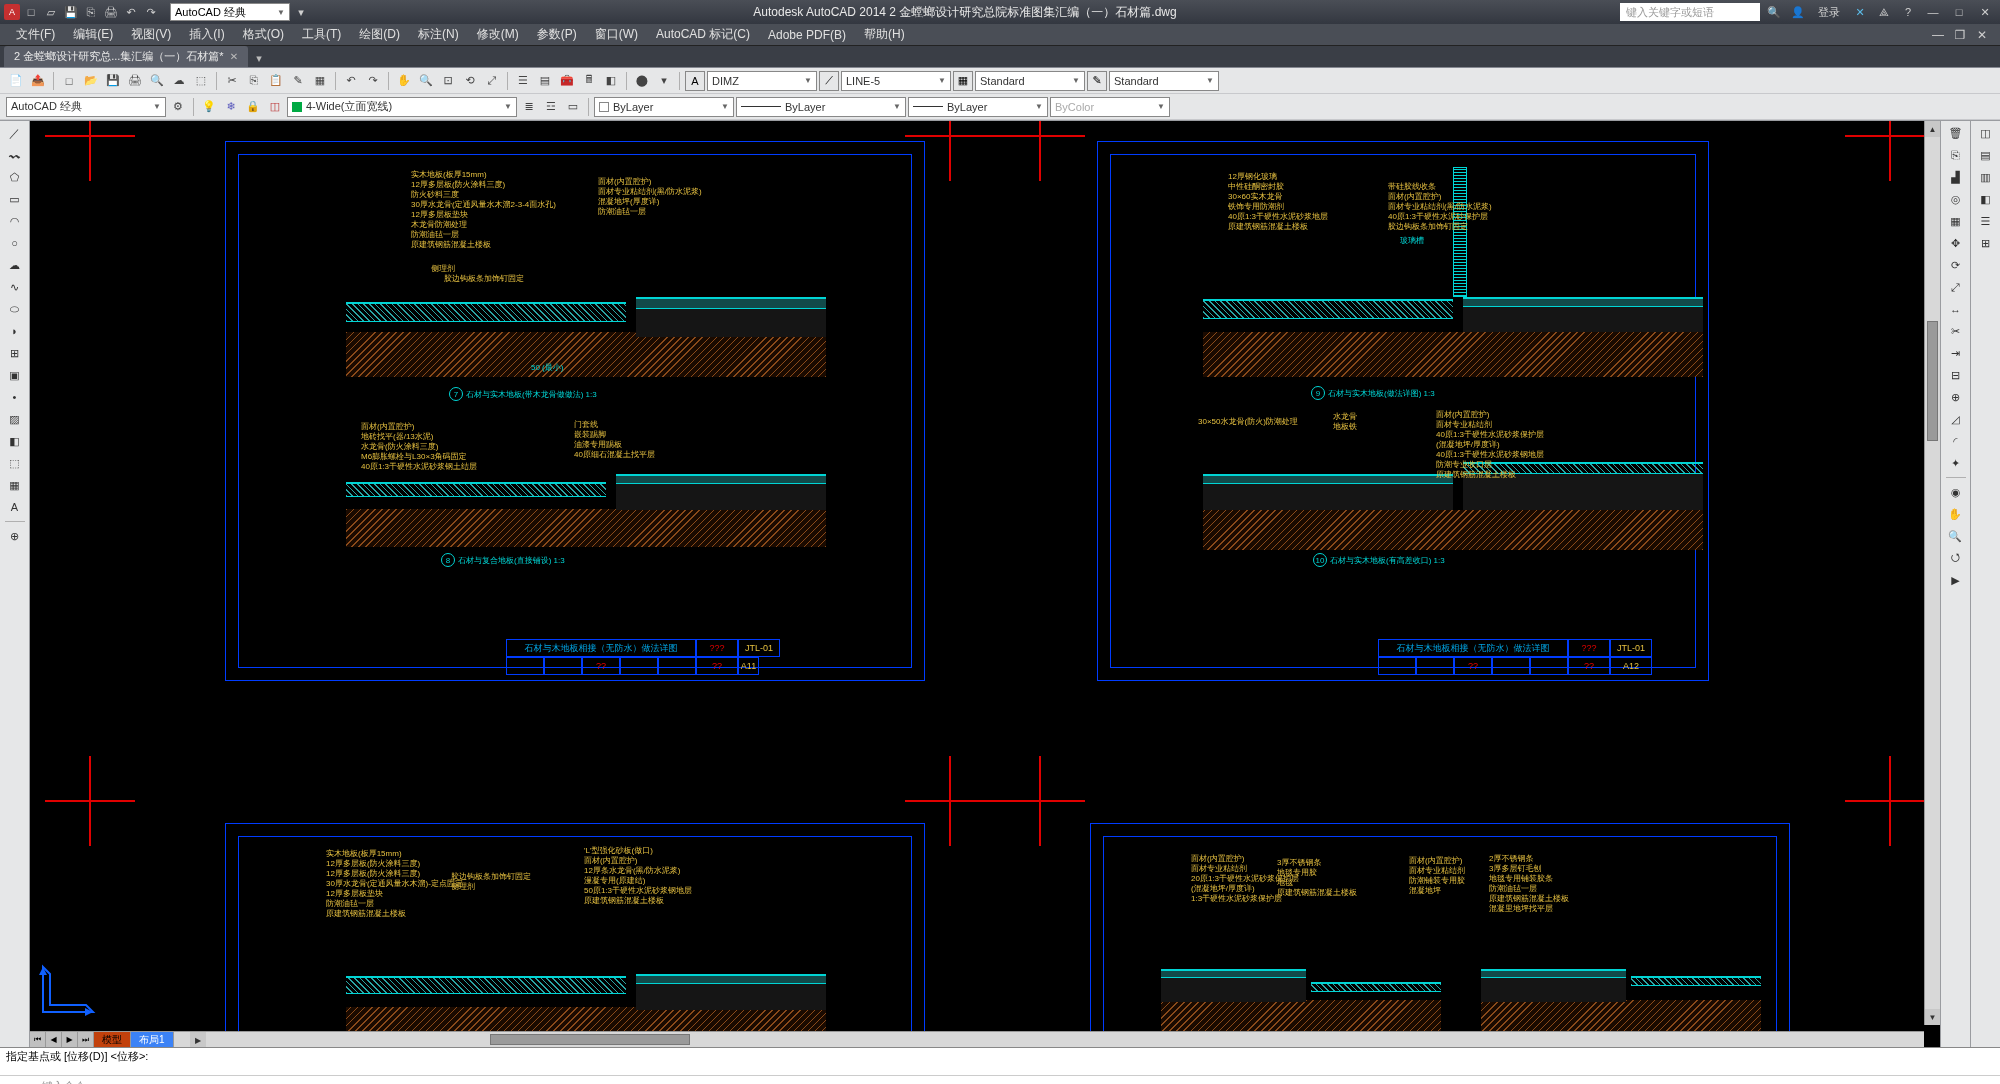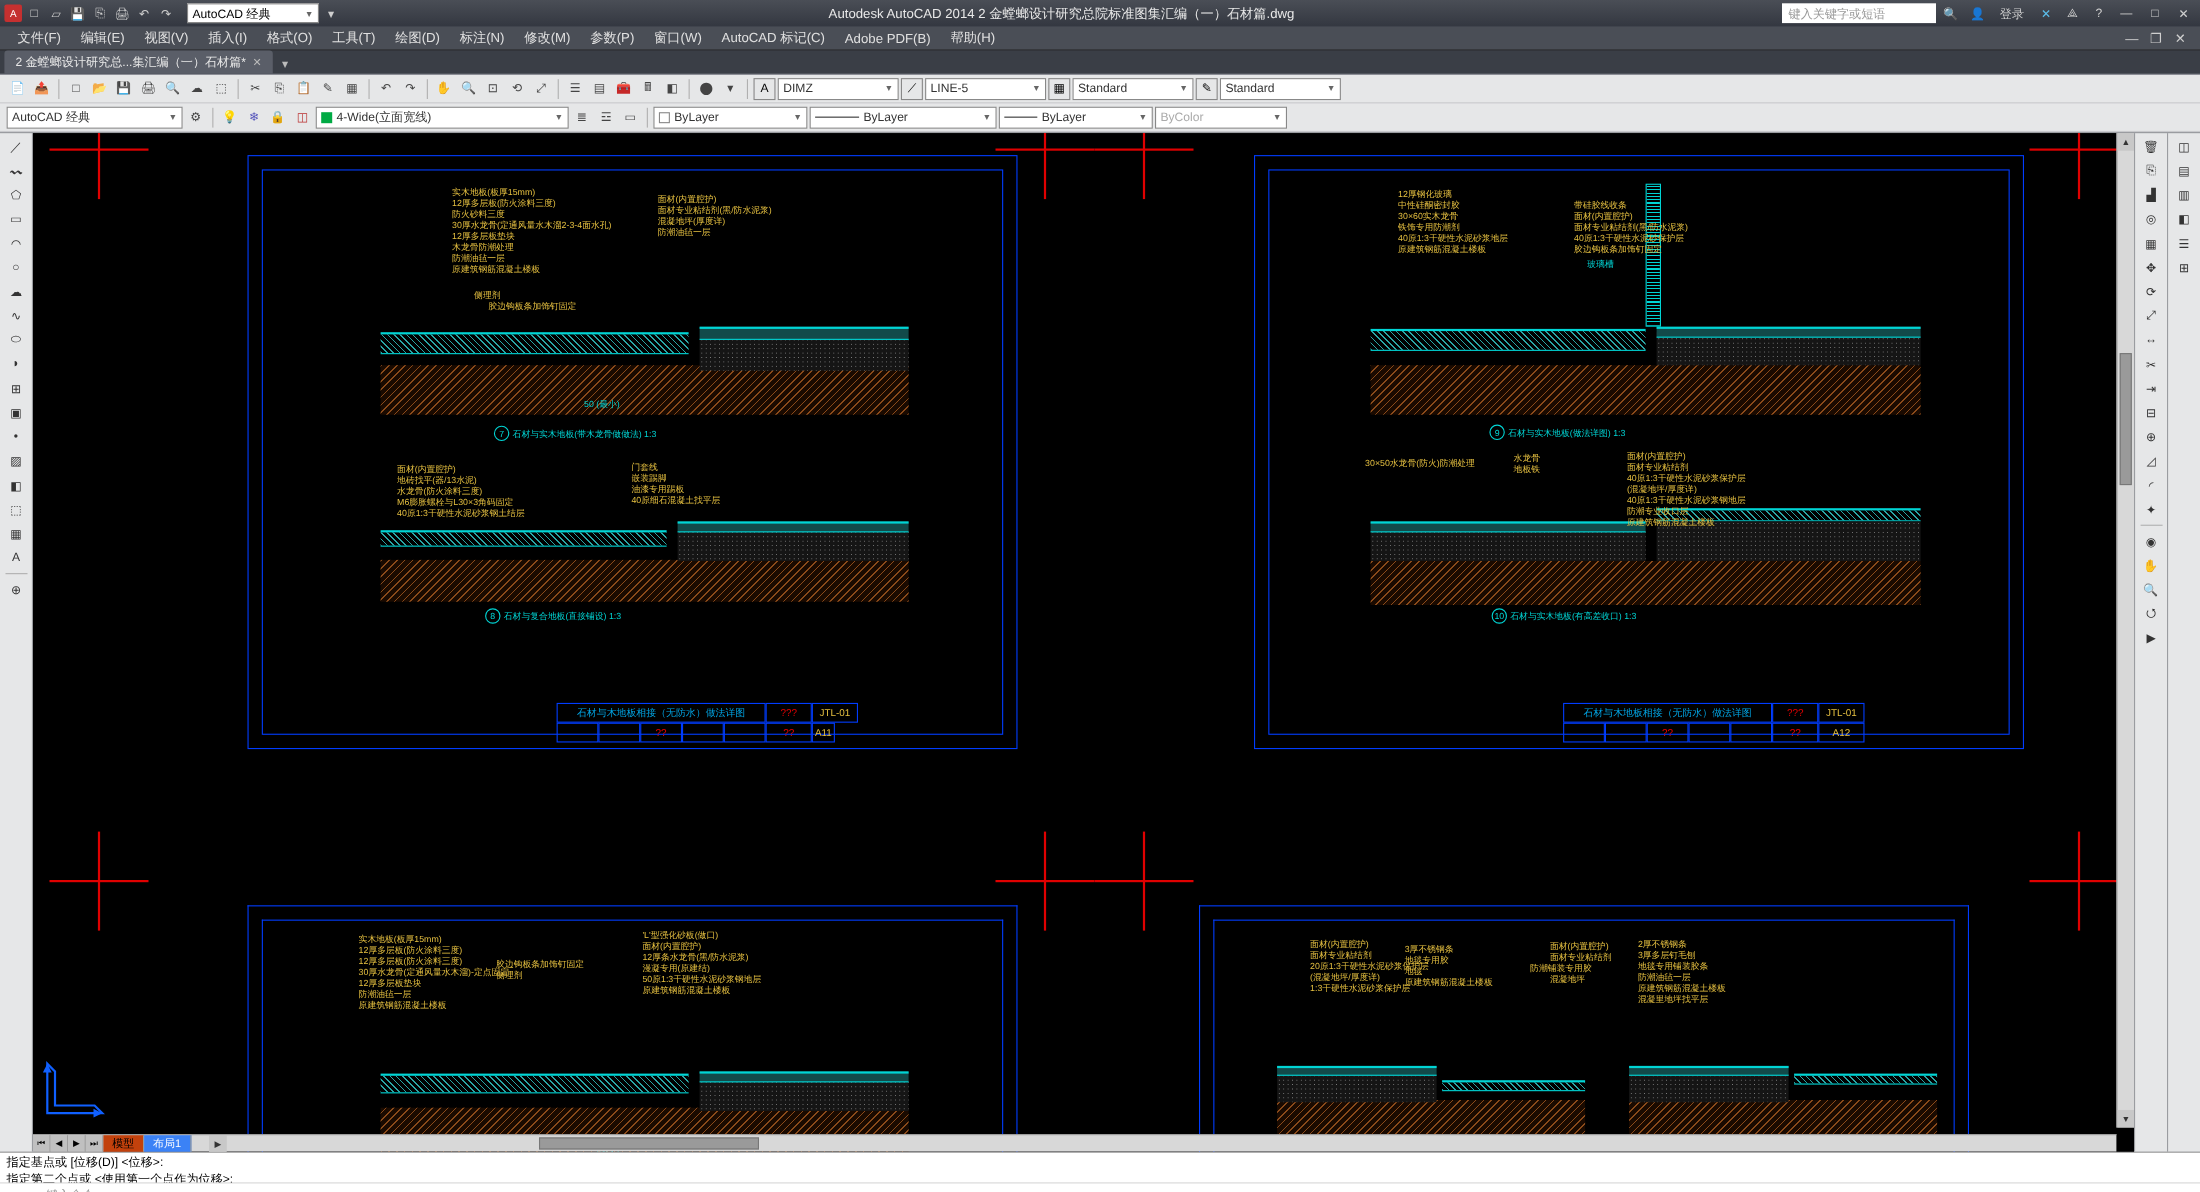--- a/index.html
+++ b/index.html
@@ -337,21 +337,21 @@
           <div class="ts-cell" style="width:38px"></div>
           <div class="ts-cell" style="width:38px"></div>
           <div class="ts-cell" style="width:38px;color:#e00">??</div>
           <div class="ts-cell" style="width:38px"></div>
           <div class="ts-cell" style="width:38px"></div>
           <div class="ts-cell" style="width:42px;color:#e00">??</div>
           <div class="ts-cell" style="width:21px;color:#e6c040">A11</div>
         </div>
       </div>
 
-      <div class="sheet" style="left:1110px;top:20px;width:700px;height:540px">
+      <div class="sheet" style="left:1067px;top:20px;width:612px;height:540px">
         <div class="sheet-inner"></div>
         <div class="detail-box" style="left:105px;top:105px;width:500px;height:130px">
           <div class="hatch-dark" style="left:0;bottom:0;width:100%;height:45px"></div>
           <div class="dots" style="left:260px;top:55px;width:240px;height:30px"></div>
           <div class="section-rect" style="left:0;top:52px;width:250px;height:20px"></div>
           <div class="section-rect" style="left:260px;top:50px;width:240px;height:10px;background:#124a4a"></div>
           <div style="position:absolute;left:250px;top:-80px;width:14px;height:130px;background:repeating-linear-gradient(0deg,#00d5d5 0,#00d5d5 1px,transparent 1px,transparent 3px);border:1px solid #00d5d5"></div>
         </div>
         <div class="leader-txt" style="left:130px;top:30px">12厚钢化玻璃</div>
         <div class="leader-txt" style="left:130px;top:40px">中性硅酮密封胶</div>
@@ -450,21 +450,21 @@
         <div class="leader-txt" style="left:186px;top:64px">原建筑钢筋混凝土楼板</div>
 
         <div class="detail-box" style="left:390px;top:110px;width:280px;height:110px">
           <div class="hatch-dark" style="left:0;bottom:8px;width:100%;height:36px"></div>
           <div class="dots" style="left:0;top:42px;width:145px;height:26px"></div>
           <div class="section-rect" style="left:0;top:35px;width:145px;height:9px;background:#124a4a"></div>
           <div class="section-rect" style="left:150px;top:42px;width:130px;height:10px"></div>
         </div>
         <div class="leader-txt" style="left:318px;top:32px">面材(内置腔护)</div>
         <div class="leader-txt" style="left:318px;top:42px">面材专业粘结剂</div>
-        <div class="leader-txt" style="left:300px;top:52px">防潮铺装专用胶</div>
+        <div class="leader-txt" style="left:318px;top:52px">防潮铺装专用胶</div>
         <div class="leader-txt" style="left:318px;top:62px">混凝地坪</div>
         <div class="leader-txt" style="left:398px;top:30px">2厚不锈钢条</div>
         <div class="leader-txt" style="left:398px;top:40px">3厚多层钉毛刨</div>
         <div class="leader-txt" style="left:398px;top:50px">地毯专用铺装胶条</div>
         <div class="leader-txt" style="left:398px;top:60px">防潮油毡一层</div>
         <div class="leader-txt" style="left:398px;top:70px">原建筑钢筋混凝土楼板</div>
         <div class="leader-txt" style="left:398px;top:80px">混凝里地坪找平层</div>
 
       </div>
 
@@ -525,20 +525,19 @@
     <span class="tc-btn">▥</span>
     <span class="tc-btn">◧</span>
     <span class="tc-btn">☰</span>
     <span class="tc-btn">⊞</span>
   </div>
 </div>
 
 <div class="cmd-area">
   <div class="cmd-hist">
     <div>指定基点或 [位移(D)] &lt;位移&gt;:</div>
-    <div>指定第二个点或 &lt;使用第一个点作为位移&gt;:</div>
   </div>
   <div class="cmd-line">
     <span class="cmd-ic">▸</span>
     <span class="cmd-ic">▸_</span>
     <span class="cmd-input">键入命令</span>
   </div>
 </div>
 
 </body></html>

